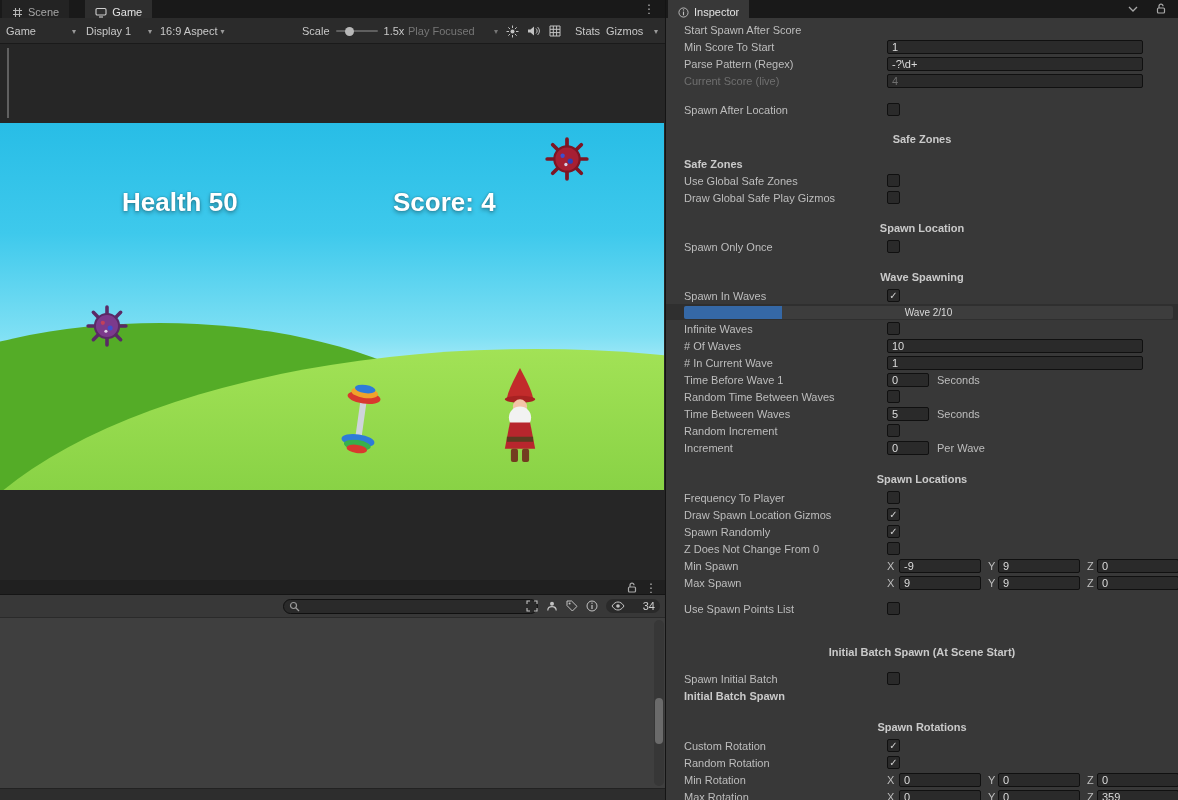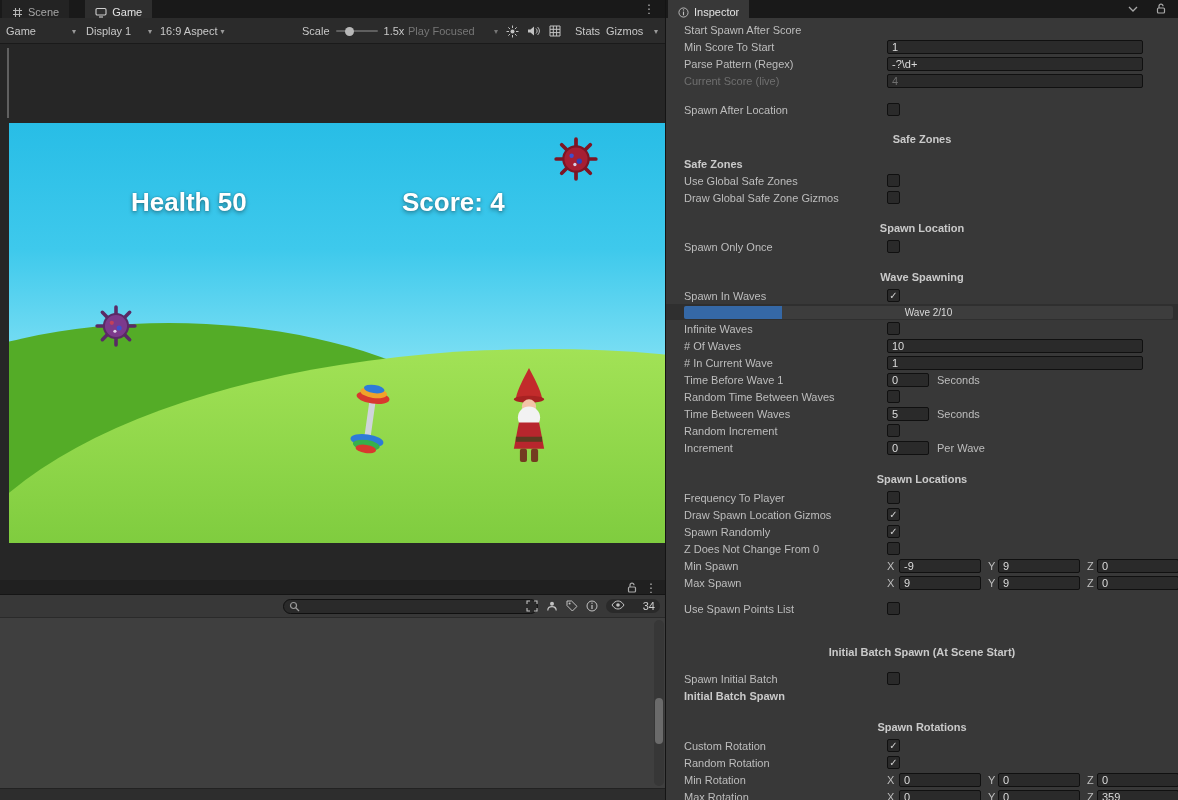--- a/index.html
+++ b/index.html
@@ -26,21 +26,21 @@
   #tb-scale{left:302px;gap:6px}
   #tb-play{left:408px;width:90px;justify-content:space-between}
   #tb-light{left:506px}#tb-audio{left:527px}#tb-metrics{left:549px}
   #tb-stats{left:575px}
   #tb-gizmos{left:606px;width:52px;justify-content:space-between}
   .slider-track{position:relative;width:42px;height:2px;background:#5f5f5f;border-radius:1px;display:inline-block}
   .slider-knob{position:absolute;left:9px;top:-3.5px;width:9px;height:9px;border-radius:50%;background:#b8b8b8}
 
   .game-area{position:absolute;left:0;top:44px;width:665px;height:536px;background:#262626;overflow:hidden}
   .mini-scroll{position:absolute;left:7px;top:4px;width:2px;height:70px;background:#909090;opacity:.55}
-  .game-viewport{position:absolute;left:9px;top:79px;width:664px;height:420px;overflow:hidden;
+  .game-viewport{position:absolute;left:0;top:79px;width:664px;height:367px;overflow:hidden;
     background:linear-gradient(180deg,#28bde6 0%,#3ec9ec 30%,#7fe0f4 58%,#c2f2fb 72%,#d8f7fc 80%,#cff5fb 100%)}
   .hill{position:absolute;border-radius:50%}
   .hill-dark{left:-220px;top:200px;width:760px;height:400px;background:#54ac27}
   .hill-light{left:-70px;top:226px;width:1210px;height:540px;background:linear-gradient(180deg,#a2e256,#6dc133 55%)}
   .health,.score{position:absolute;top:64px;font-size:26px;font-weight:bold;color:#fff;
     text-shadow:0 2px 4px rgba(0,0,0,.35),0 0 2px rgba(0,0,0,.3);z-index:3}
   .health{left:122px}.score{left:393px}
   .sprite{position:absolute;z-index:3}
   .virus-a{left:545px;top:14px}
   .virus-b{left:86px;top:182px}
@@ -48,21 +48,21 @@
   .gnome{left:494px;top:245px}
 
   .bottom{position:absolute;left:0;top:580px;width:665px;height:220px;background:#3f3f3f}
   .bp-strip{position:absolute;top:0;height:15px;left:0;right:0;background:#202020;border-bottom:1px solid #151515}
   .bp-strip-icons{position:absolute;right:8px;top:1px;display:flex;align-items:center;gap:8px;height:13px}
   .bp-toolbar{position:absolute;top:15px;height:23px;left:0;right:0;background:#383838;border-bottom:1px solid #2a2a2a}
   .search{position:absolute;left:283px;top:4px;width:255px;height:15px;background:#2a2a2a;border:1px solid #101010;
           border-radius:8px;display:flex;align-items:center;padding:0 5px;gap:4px}
   .search input{flex:1;background:transparent;border:none;outline:none;color:#ddd;font-size:11px;height:12px;font-family:"Liberation Sans",sans-serif}
   .bp-icons{position:absolute;right:5px;top:3px;display:flex;align-items:center;gap:8px;height:16px}
-  .eye-count{display:flex;align-items:flex-start;gap:18px;background:#2a2a2a;border-radius:8px;padding:1px 5px;color:#cfcfcf}
+  .eye-count{display:flex;align-items:center;gap:18px;background:#2a2a2a;border-radius:8px;padding:1px 5px;color:#cfcfcf}
   .bp-body{position:absolute;top:38px;bottom:12px;left:0;right:0;background:#3f3f3f}
   .vscroll{position:absolute;right:1px;top:2px;width:10px;bottom:2px;background:#373737;border-radius:5px}
   .vthumb{position:absolute;left:1px;width:8px;top:78px;height:46px;background:#6b6b6b;border-radius:4px}
   .bp-hscroll{position:absolute;bottom:0;height:12px;left:0;right:0;background:#2d2d2d;border-top:1px solid #222}
 
   
   .right{position:absolute;left:665px;top:0;width:513px;height:800px;background:#383838;border-left:1px solid #141414}
   .insp-tabbar .tab.active{background:#383838}
   .insp-chev{position:absolute;right:40px;top:6px;line-height:0}
   .insp-lock{position:absolute;right:12px;top:3px;line-height:0}
@@ -347,21 +347,21 @@
         </div>
         <div class="irow" style="height: 8px;"></div>
         <div class="irow">
           <div class="lbl bold">Safe Zones</div>
         </div>
         <div class="irow">
           <div class="lbl">Use Global Safe Zones</div>
           <div class="cb"></div>
         </div>
         <div class="irow">
-          <div class="lbl">Draw Global Safe Zone Gizmos</div>
+          <div class="lbl">Draw Global Safe Play Gizmos</div>
           <div class="cb"></div>
         </div>
         <div class="irow" style="height: 13px;"></div>
         <div class="irow">
           <div class="hdr">Spawn Location</div>
         </div>
         <div class="irow" style="height: 2px;"></div>
         <div class="irow">
           <div class="lbl">Spawn Only Once</div>
           <div class="cb"></div>

